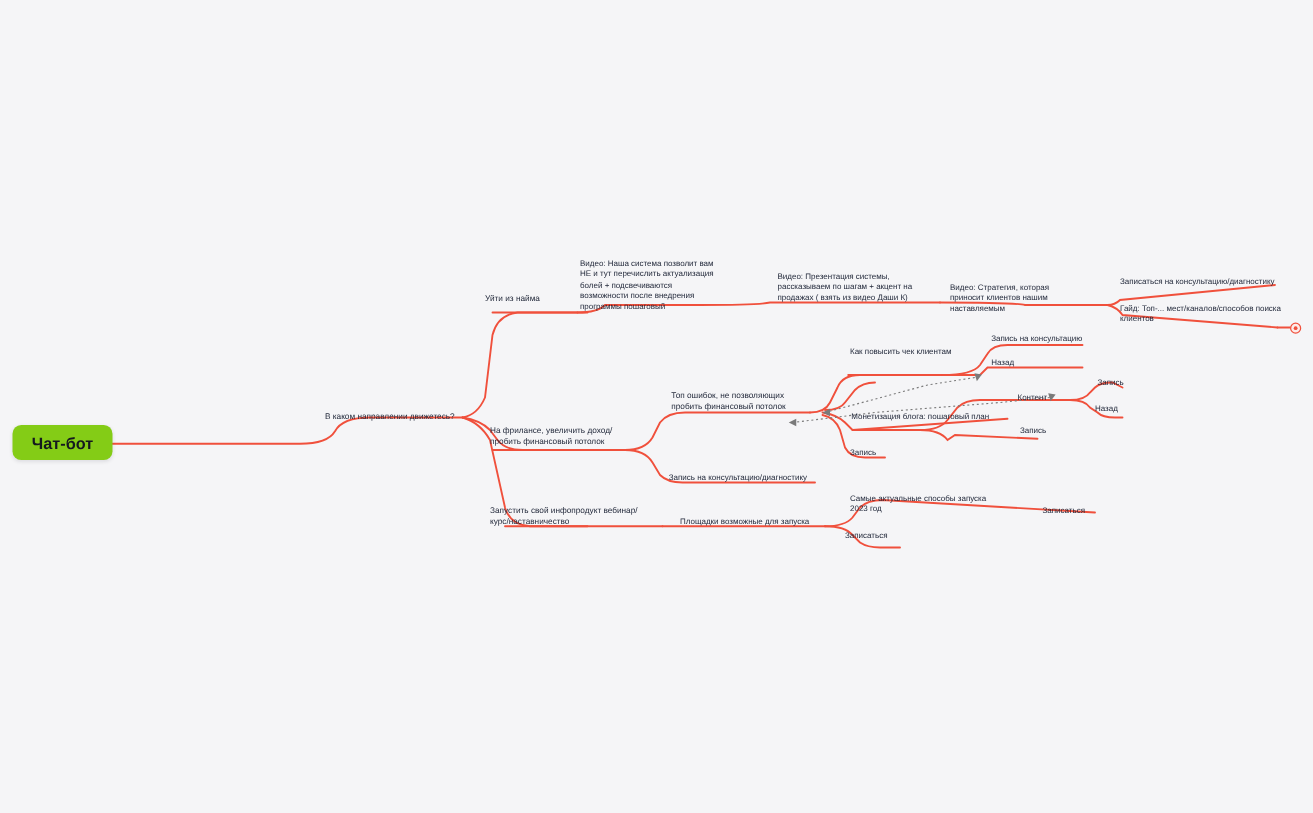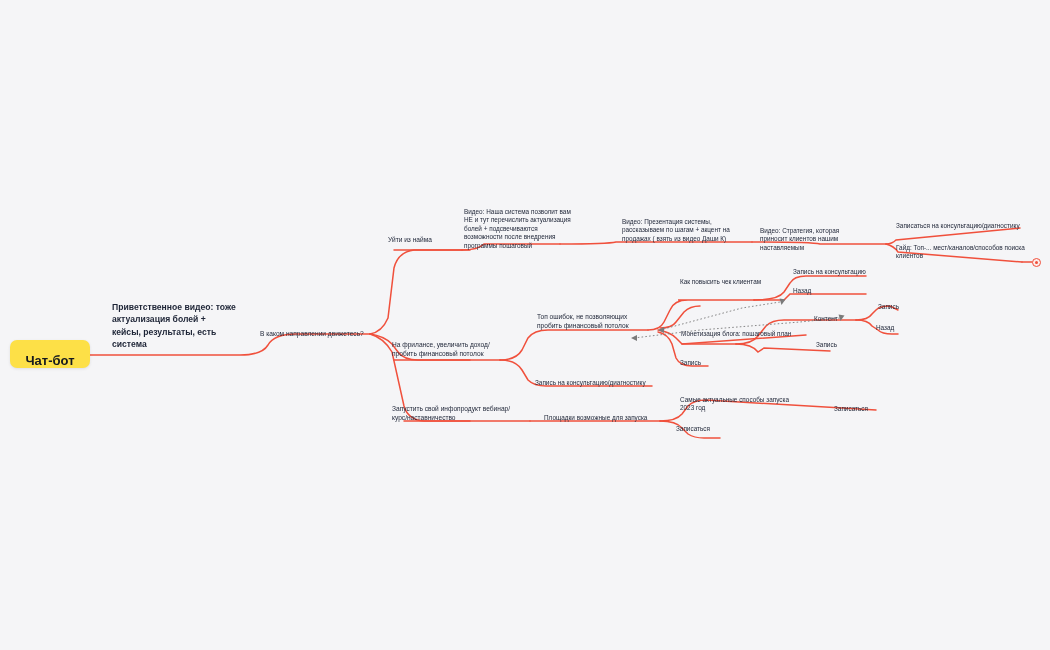--- a/index.html
+++ b/index.html
@@ -13,24 +13,24 @@
   #canvas{position:absolute;inset:0;width:1050px;height:650px;}
   svg#wires{position:absolute;left:0;top:0;width:1050px;height:650px;}
   .node{
     position:absolute;
     color:#1d2436;
     line-height:1.32;
     white-space:pre-line;
   }
   .root-node{
     position:absolute;
-    background:#fde047;
+    background:#84cc16;
     border-radius:7px;
     box-shadow:0 1px 3px rgba(30,30,50,.10);
-    display:flex;align-items:flex-end;justify-content:center;
+    display:flex;align-items:center;justify-content:center;
     font-weight:bold;
     color:#15191f;
   }
   .tiny{font-size:6.4px;}
   .small{font-size:6.6px;}
   .lead{font-size:8.6px;font-weight:bold;line-height:1.45;}
   .collapse-dot{
     position:absolute;
     width:9px;height:9px;border-radius:50%;
     border:1.2px solid #f0503c;
@@ -112,21 +112,20 @@
       <path d="M631 335 l6 3 l-6 3 z" transform="rotate(180 634 338)"></path>
       <path d="M779 299 l6 3 l-6 3 z" transform="rotate(100 782 302)"></path>
       <path d="M838 315 l6 3 l-6 3 z" transform="rotate(100 841 318)"></path>
     </g>
   </svg>
 
   <div class="root-node" style="left:10px;top:340px;width:80px;height:28px;font-size:13px;">
     <span>Чат-бот</span>
   </div>
 
-  <div class="node lead" style="left:112px;top:301px;width:124px;">Приветственное видео: тоже актуализация болей + кейсы, результаты, есть система</div>
 
   <div class="node small" style="left:260px;top:330px;width:106px;">В каком направлении движетесь?</div>
 
   <div class="node small" style="left:388px;top:236px;width:80px;">Уйти из найма</div>
 
   <div class="node tiny" style="left:464px;top:208px;width:110px;">Видео: Наша система позволит вам НЕ и тут перечислить актуализация болей + подсвечиваются возможности после внедрения программы пошаговый</div>
 
   <div class="node tiny" style="left:622px;top:218px;width:108px;">Видео: Презентация системы, рассказываем по шагам + акцент на продажах ( взять из видео Даши К)</div>
 
   <div class="node tiny" style="left:760px;top:227px;width:108px;">Видео: Стратегия, которая приносит клиентов нашим наставляемым</div>

